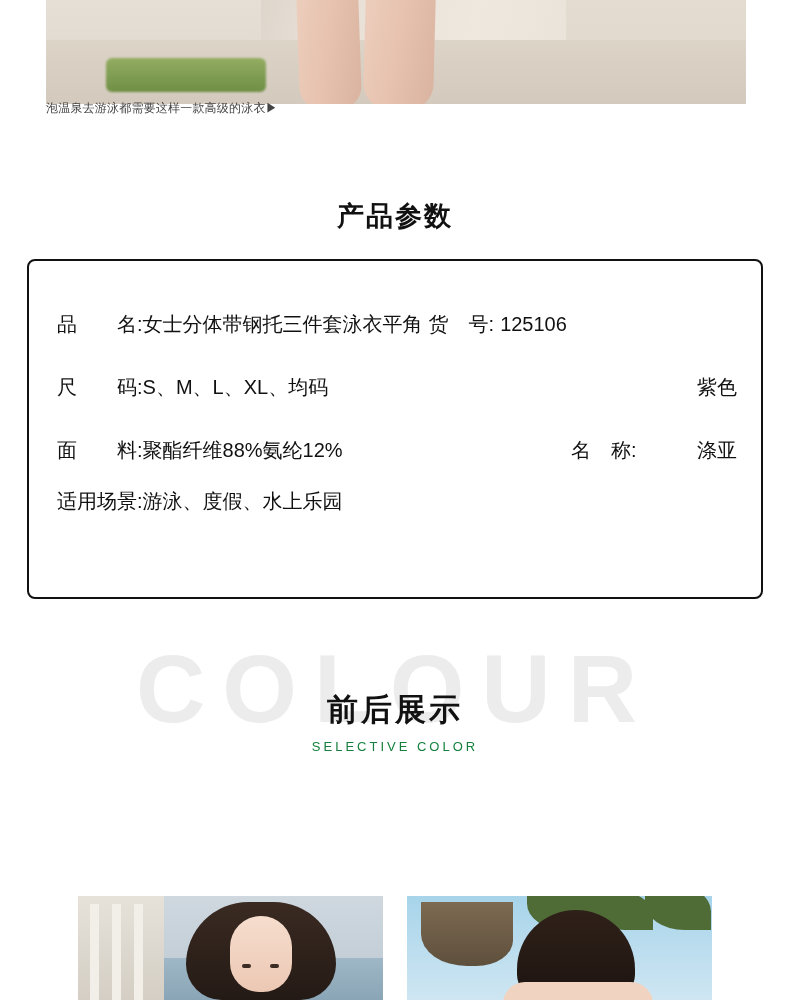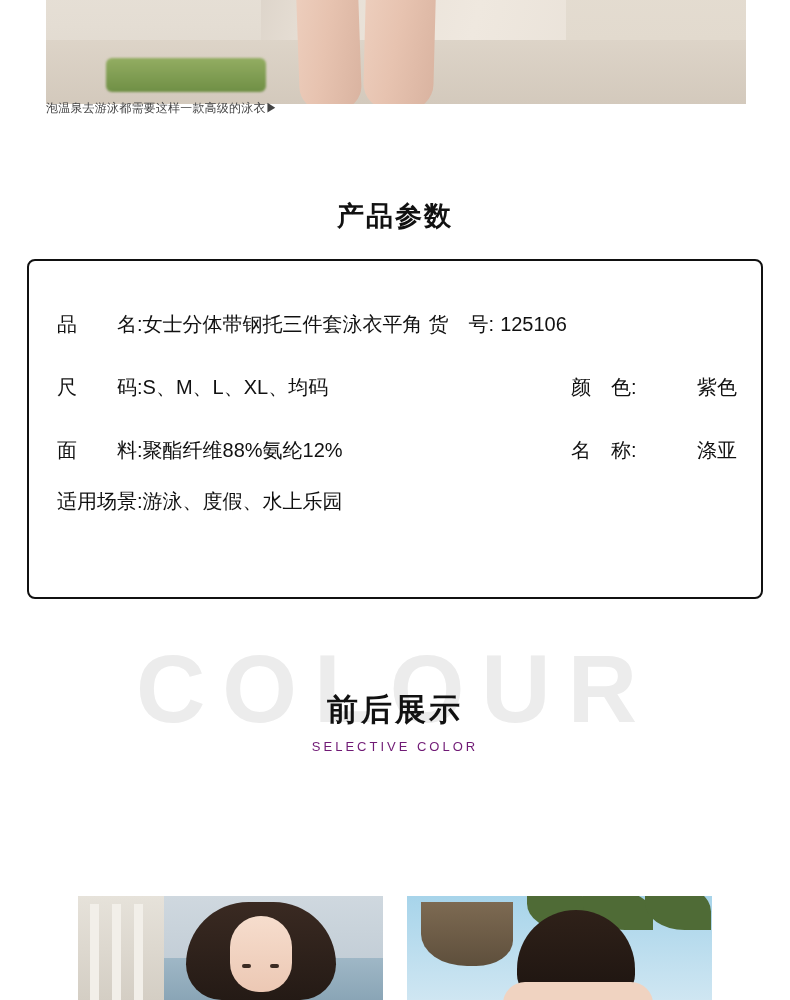--- a/index.html
+++ b/index.html
@@ -165,21 +165,21 @@
     letter-spacing: 3px;
     color: #111;
   }
   .colour-sub {
     position: absolute;
     left: 0; right: 0;
     top: 112px;
     text-align: center;
     font-size: 13px;
     letter-spacing: 3px;
-    color: #701a75;
+    color: #15803d;
   }
 
   
   .photo-row {
     position: absolute;
     left: 0;
     top: 896px;
     width: 790px;
     height: 104px;
     display: flex;
@@ -292,21 +292,20 @@
     <div class="prow">
       <span class="plabel">品　　名:</span>
       <span class="pvalue">女士分体带钢托三件套泳衣平角</span>
       <span class="right-group">货　号:</span>
       <span class="right-group">125106</span>
     </div>
 
     <div class="prow">
       <span class="plabel">尺　　码:</span>
       <span class="pvalue" style="flex:1">S、M、L、XL、均码</span>
-      <span class="right-group" style="width:120px">颜　色:</span>
       <span class="right-group">紫色</span>
     </div>
 
     <div class="prow">
       <span class="plabel">面　　料:</span>
       <span class="pvalue" style="flex:1">聚酯纤维88%氨纶12%</span>
       <span class="right-group" style="width:120px">名　称:</span>
       <span class="right-group">涤亚</span>
     </div>
 

